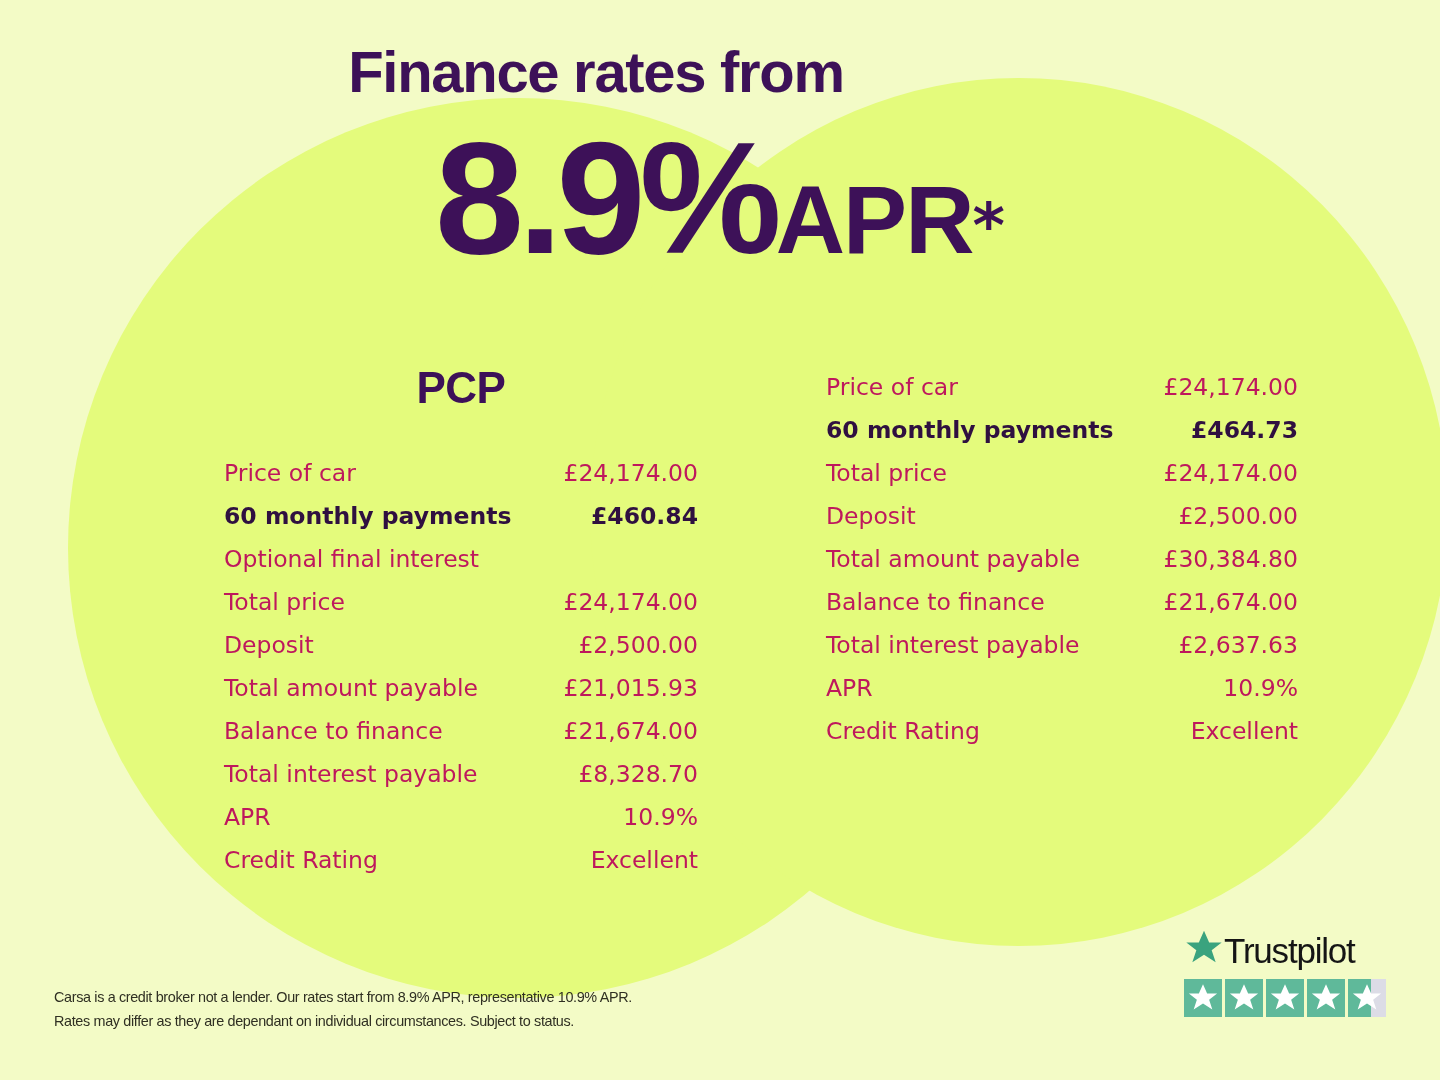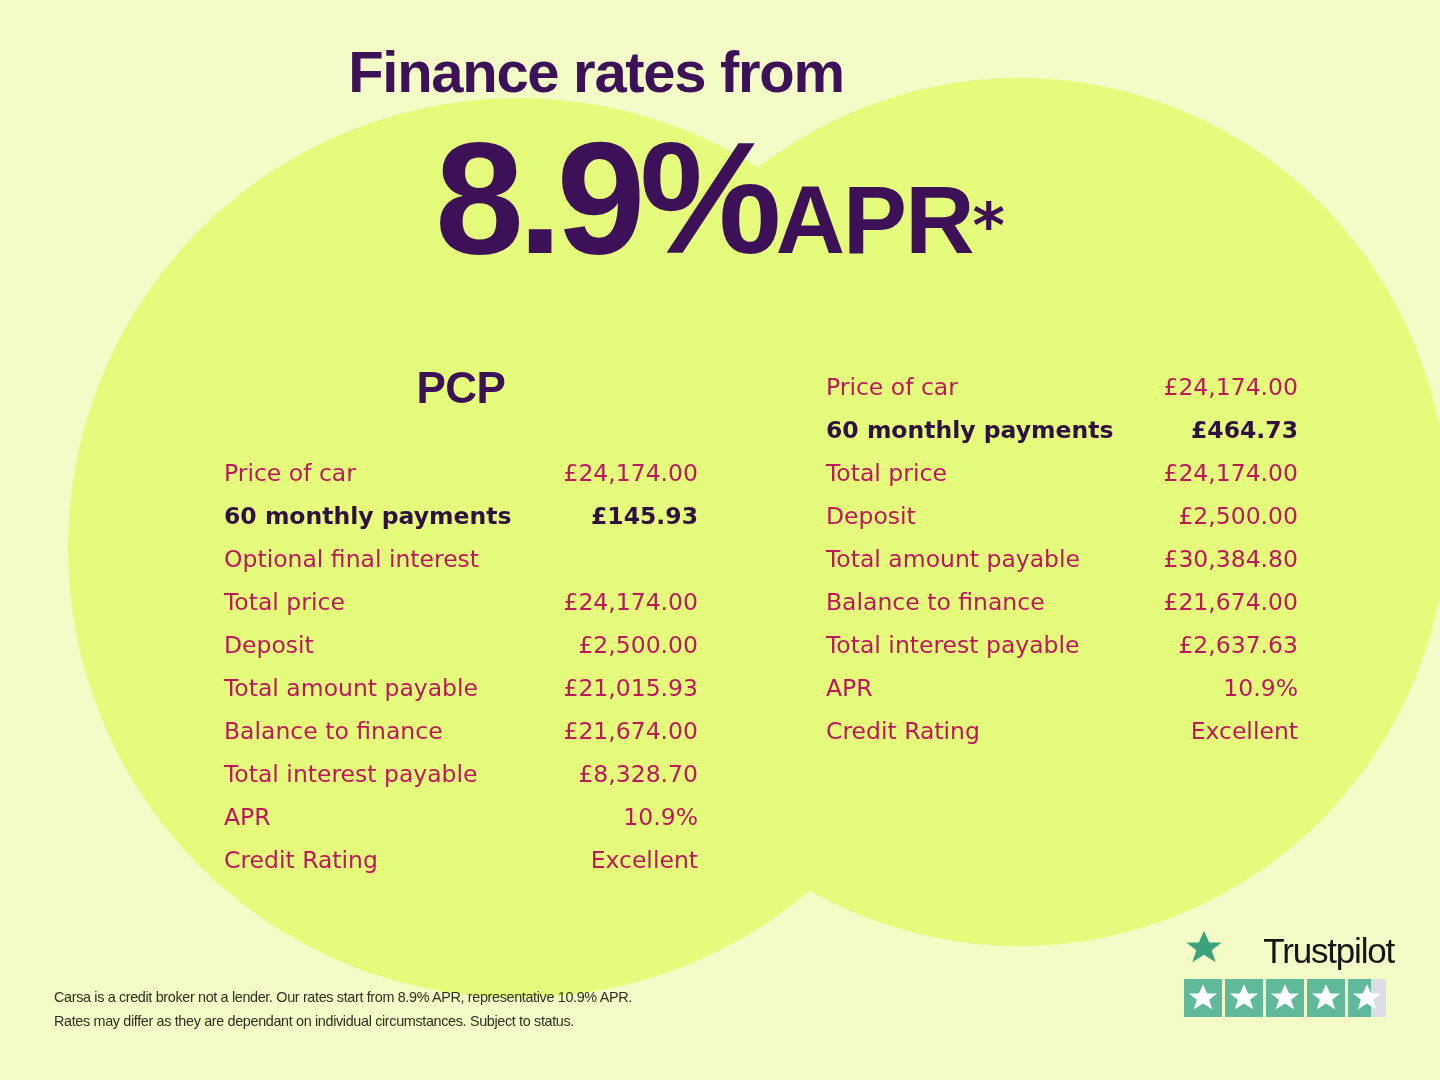--- a/index.html
+++ b/index.html
@@ -147,21 +147,21 @@
 
   #trustpilot {
     position: absolute;
     right: 46px;
     top: 928px;
     width: 210px;
   }
   #tp-brand {
     display: flex;
     align-items: center;
-    justify-content: space-between;
+    justify-content: flex-start;
     height: 44px;
   }
   #tp-name {
     font-size: 35px;
     font-weight: 400;
     color: #151515;
     letter-spacing: -1.2px;
     font-family: "Liberation Sans", sans-serif;
     line-height: 1;
   }
@@ -208,21 +208,21 @@
 
     <div class="plan" id="plan-pcp">
       <div class="plan-title">PCP</div>
       <div class="rows" id="rows-pcp">
           <div class="row">
             <span class="label">Price of car</span>
             <span class="value">£24,174.00</span>
           </div>
           <div class="row emphasis">
             <span class="label">60 monthly payments</span>
-            <span class="value">£145.93</span>
+            <span class="value">£460.84</span>
           </div>
           <div class="row">
             <span class="label">Optional final interest</span>
             <span class="value"></span>
           </div>
           <div class="row">
             <span class="label">Total price</span>
             <span class="value">£24,174.00</span>
           </div>
           <div class="row">

